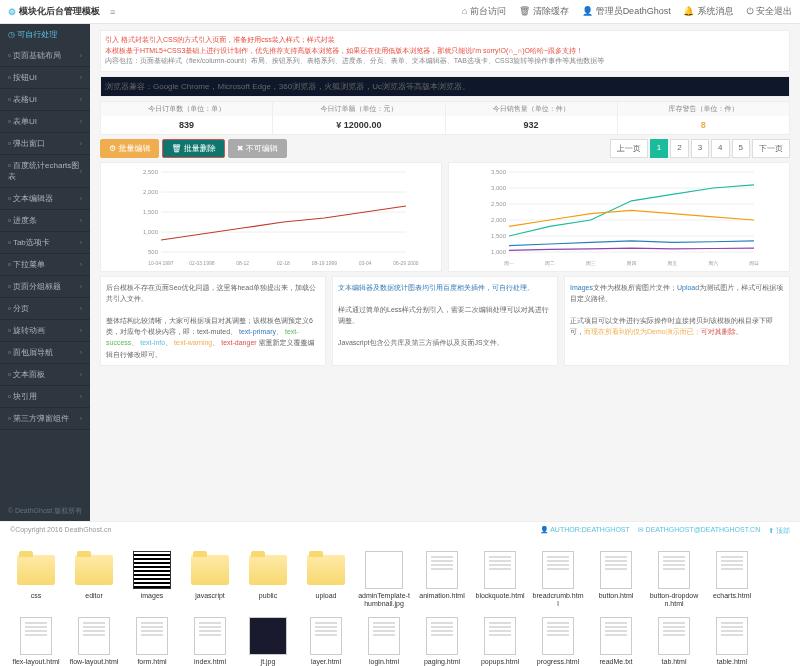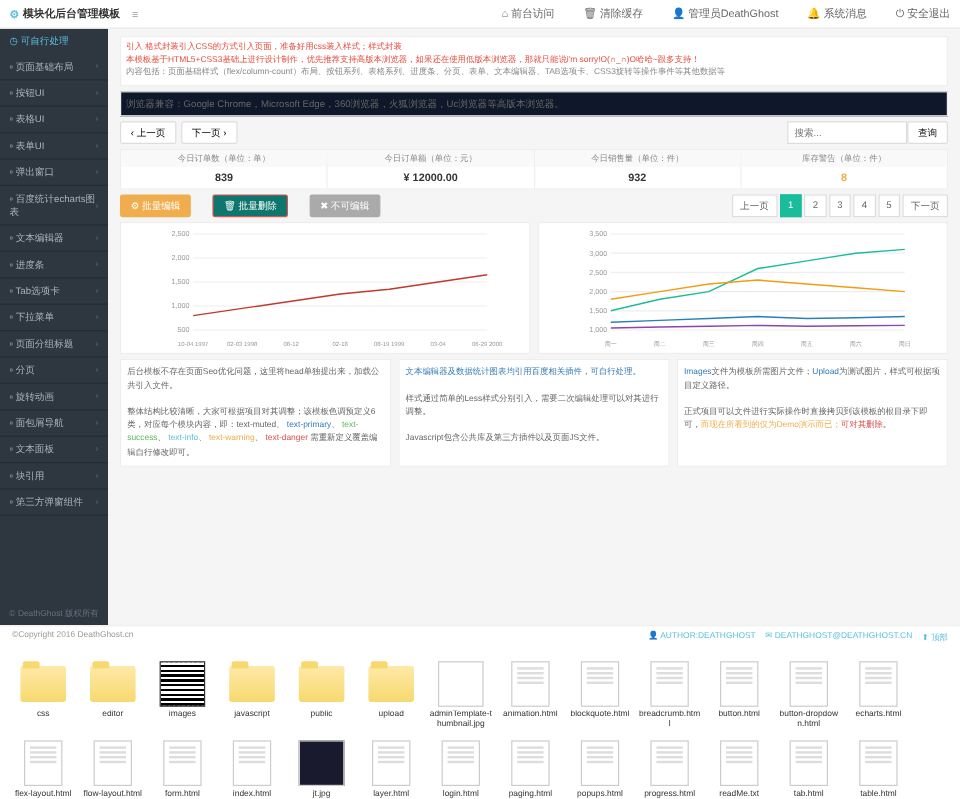--- a/index.html
+++ b/index.html
@@ -1,21 +1,21 @@
 <!DOCTYPE html>
 <html><head>
 <meta charset="utf-8">
 <style>
 *{margin:0;padding:0;box-sizing:border-box;font-family:"Microsoft YaHei",Arial,sans-serif}
 body{background:#f5f5f5;font-size:10px;color:#666}
 .app{width:800px;height:540px;display:flex;flex-direction:column;background:#fff;overflow:hidden}
 .topbar{height:24px;background:#fff;border-bottom:1px solid #e5e5e5;display:flex;align-items:center;padding:0 8px;font-size:9px}
 .brand{color:#333;font-weight:bold;display:flex;align-items:center;gap:3px}
 .brand-icon{color:#5bc0de}
-.top-right{margin-left:auto;display:flex;gap:24px;color:#666}
+.top-right{margin-left:auto;display:flex;gap:13px;color:#666}
 .top-right span{cursor:pointer}
 .main{flex:1;display:flex;overflow:hidden}
 .sidebar{width:90px;background:#2e363f;color:#aab2bd;display:flex;flex-direction:column;font-size:8px}
 .side-hd{padding:5px 8px;color:#5bc0de;font-size:8px}
 .side-item{padding:5px 8px;display:flex;align-items:center;justify-content:space-between;cursor:pointer;border-bottom:1px solid #252c34}
 .side-footer{margin-top:auto;padding:5px;font-size:7px;color:#657180;text-align:center}
 .chev{font-size:7px;color:#657180}
 .content{flex:1;overflow:auto;padding:6px 10px;background:#f5f5f5}
 .notice{background:#fff;border:1px solid #eee;padding:4px;font-size:7px;color:#888;margin-bottom:4px;line-height:1.5}
 .notice .hl{color:#e74c3c}
@@ -23,21 +23,21 @@
 .nav-row{display:flex;align-items:center;gap:4px;margin-bottom:4px}
 .btn{padding:3px 8px;font-size:8px;border:1px solid #ddd;background:#fff;cursor:pointer;border-radius:2px}
 .search-box{margin-left:auto;display:flex}
 .search-box input{padding:3px 5px;font-size:8px;border:1px solid #ddd;width:100px}
 .stats{display:flex;background:#fff;border:1px solid #eee;margin-bottom:4px}
 .stat{flex:1;text-align:center;padding:4px;border-right:1px solid #eee}
 .stat:last-child{border-right:none}
 .stat-hd{font-size:7px;color:#888;background:#f9f9f9;padding:2px;margin:-4px -4px 4px}
 .stat-val{font-size:9px;font-weight:bold;color:#333}
 .stat-val.warn{color:#f0ad4e}
-.action-row{display:flex;align-items:flex-start;gap:18px;margin-bottom:4px}
+.action-row{display:flex;align-items:flex-start;gap:3px;margin-bottom:4px}
 .btn-orange{background:#f0ad4e;color:#fff;border-color:#f0ad4e}
 .btn-red{background:#0f766e;color:#fff;border-color:#d9534f}
 .btn-gray{background:#aaa;color:#fff;border-color:#aaa}
 .pager{margin-left:auto;display:flex;gap:2px}
 .pager span{padding:3px 6px;border:1px solid #ddd;font-size:8px;cursor:pointer;background:#fff}
 .pager .active{background:#1abc9c;color:#fff;border-color:#1abc9c}
 .charts{display:flex;gap:6px;margin-bottom:4px}
 .chart{flex:1;background:#fff;border:1px solid #eee;padding:4px;height:110px;position:relative}
 .chart svg{width:100%;height:100%}
 .desc-row{display:flex;gap:6px;font-size:7px;line-height:1.6}
@@ -150,28 +150,20 @@
         </div>
       <div class="side-footer">© DeathGhost 版权所有</div>
     </div>
     <div class="content">
       <div class="notice">
         <div><span class="hl">引入 格式封装引入CSS的方式引入页面，准备好用css装入样式；样式封装</span></div>
         <div class="hl">本模板基于HTML5+CSS3基础上进行设计制作，优先推荐支持高版本浏览器，如果还在使用低版本浏览器，那就只能说i'm sorry!O(∩_∩)O哈哈~跟多支持！</div>
         <div>内容包括：页面基础样式（flex/column-count）布局、按钮系列、表格系列、进度条、分页、表单、文本编辑器、TAB选项卡、CSS3旋转等操作事件等其他数据等</div>
       </div>
       <div class="browser-row">浏览器兼容：Google Chrome，Microsoft Edge，360浏览器，火狐浏览器，Uc浏览器等高版本浏览器。</div>
-      <div class="nav-row">
-        <button class="btn">‹ 上一页</button>
-        <button class="btn">下一页 ›</button>
-        <div class="search-box">
-          <input placeholder="搜索..." style="">
-          <button class="btn">查询</button>
-        </div>
-      </div>
       <div class="stats" id="stats">
           <div class="stat">
             <div class="stat-hd">今日订单数（单位：单）</div>
             <div class="stat-val">839</div>
           </div>
           <div class="stat">
             <div class="stat-hd">今日订单额（单位：元）</div>
             <div class="stat-val">¥ 12000.00</div>
           </div>
           <div class="stat">

